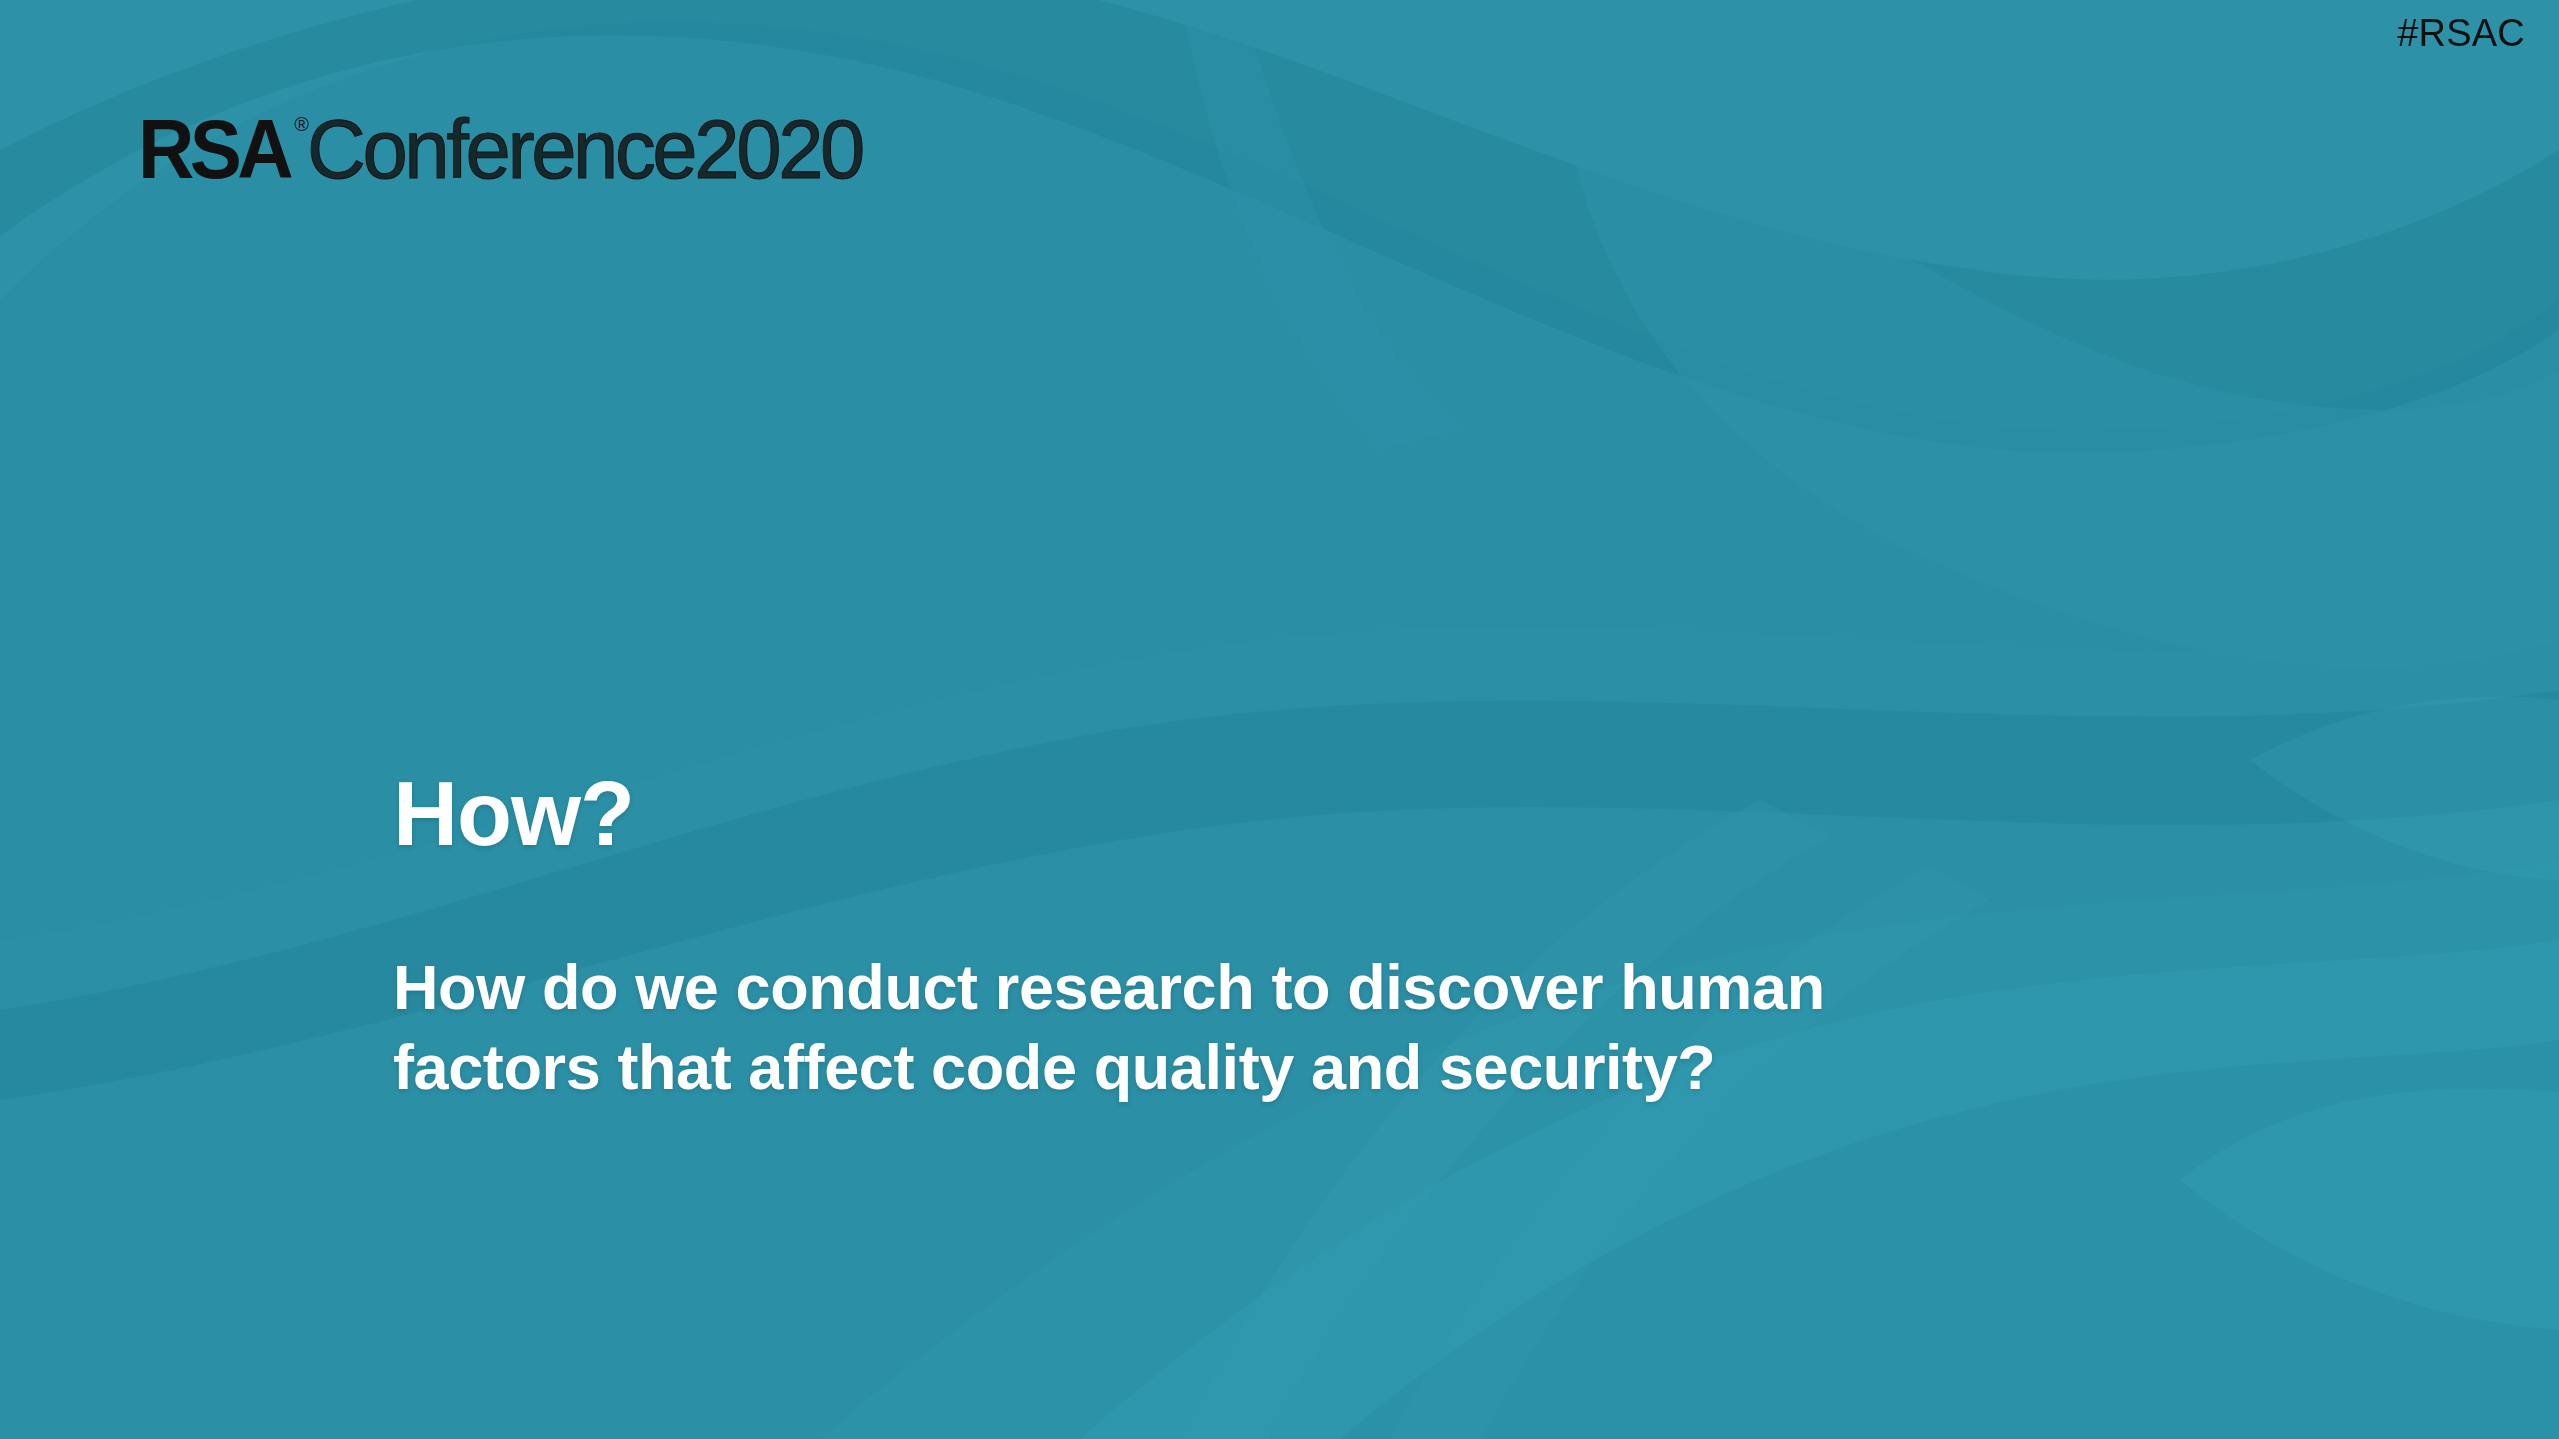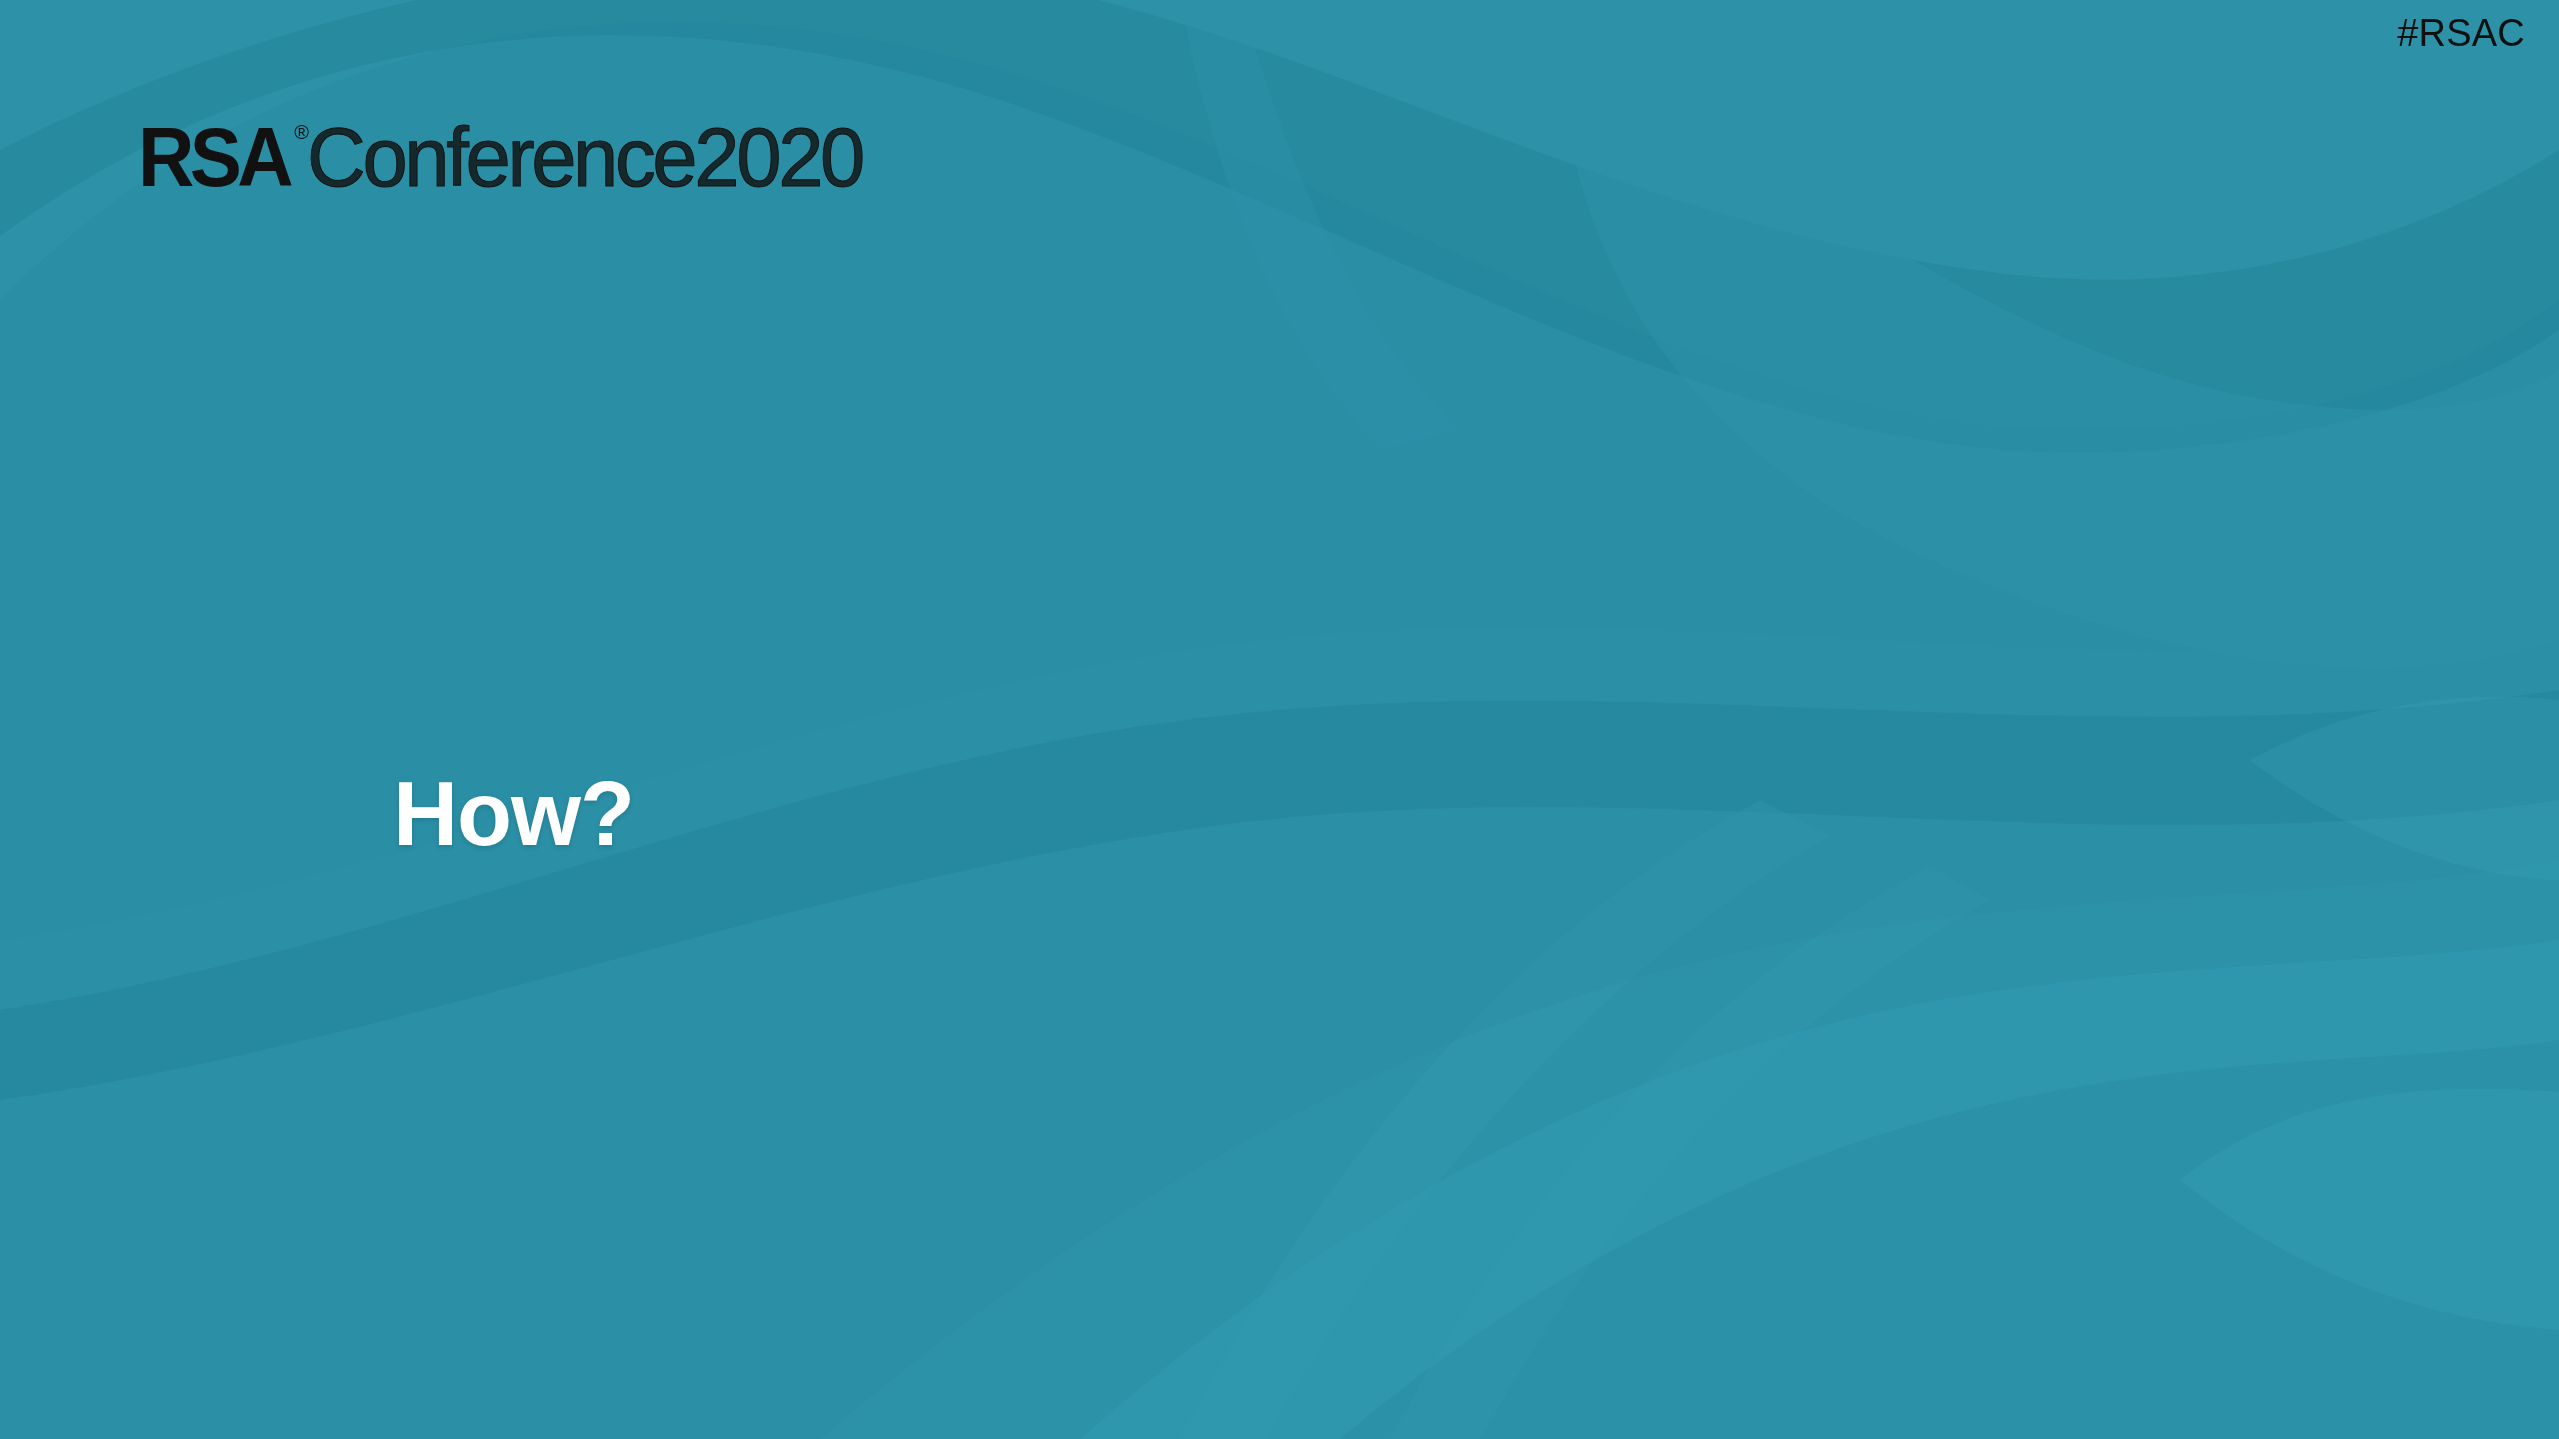--- a/index.html
+++ b/index.html
@@ -29,21 +29,21 @@
     color:#101010;
     letter-spacing:0.2px;
     white-space:nowrap;
     z-index:5;
     margin-left:27px;
   }
 
   
   #logo {
     position:absolute;
-    left:138px; top:116px;
+    left:138px; top:108px;
     z-index:5;
     display:flex;
     align-items:flex-start;
     white-space:nowrap;
     color:#111111;
   }
   #logo-rsa {
     font-size:84px;
     line-height:0.98;
     font-weight:bold;
@@ -146,15 +146,19 @@
   <div id="rsac-hashtag">#RSAC</div>
 
   <div id="logo">
     <span id="logo-rsa">RSA</span>
     <span id="logo-reg">®</span>
     <span id="logo-conference">Conference2020</span>
   </div>
 
   <div id="content-block">
     <div id="slide-title">How?</div>
+    <div id="slide-subtitle">
+      <span class="line">How do we conduct research to discover human</span>
+      <span class="line">factors that affect code quality and security?</span>
+    </div>
   </div>
 
 </div>
 
 </body></html>

